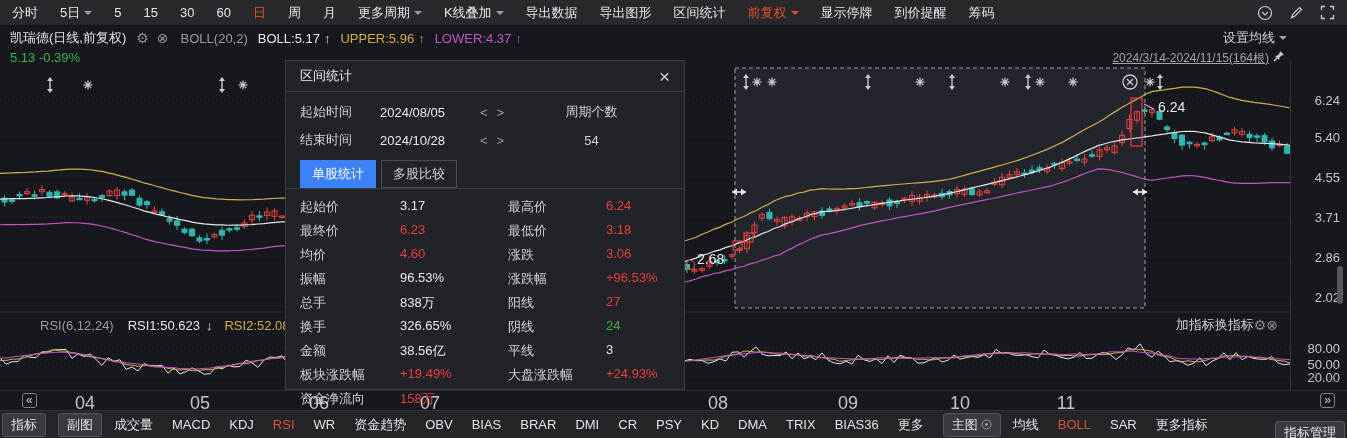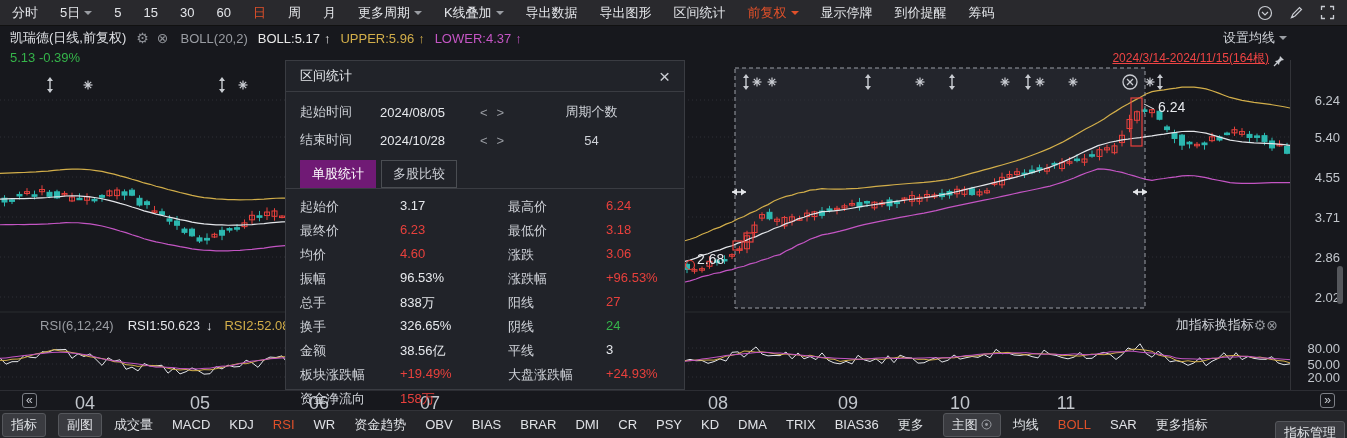--- a/index.html
+++ b/index.html
@@ -22,22 +22,22 @@
               padding:0 10px;box-sizing:border-box;}
   .sym{color:#dfe1e5;margin-right:10px;}
   .hicon{color:#8e9197;margin-right:8px;font-size:14px;cursor:pointer;}
   .ind-name{color:#9a9da3;margin:0 10px 0 4px;}
   .v-boll{color:#e8e8e8;margin-right:4px;}
   .v-upper{color:#d2ae4a;margin:0 4px 0 10px;}
   .v-lower{color:#c455c4;margin:0 4px 0 10px;}
   .arr-w{color:#e8e8e8;}.arr-y{color:#d2ae4a;}.arr-m{color:#c455c4;}
   .ma-setting{margin-left:auto;margin-right:50px;color:#cfd2d8;cursor:pointer;display:inline-flex;align-items:center;}
   .subprice{position:absolute;top:50px;left:10px;color:#35b44a;}
-  .range-label{position:absolute;top:50px;right:62px;color:#ef4444;font-size:12px;text-decoration:underline;
-               display:flex;align-items:flex-end;gap:4px;cursor:pointer;}
+  .range-label{position:absolute;top:50px;right:62px;color:#a3a3a3;font-size:12px;text-decoration:underline;
+               display:flex;align-items:flex-start;gap:4px;cursor:pointer;}
   
   #chart-svg{position:absolute;top:60px;left:0;}
   .axis-label{position:absolute;left:1292px;width:48px;text-align:right;color:#c2c6cc;font-size:13px;}
   .vdiv{position:absolute;left:1290px;top:60px;width:1px;height:330px;background:#323338;}
   .scrollbar{position:absolute;left:1337px;top:266px;width:6px;height:38px;background:#55575c;border-radius:3px;}
   
   .rsi-header{position:absolute;top:315px;left:0;width:1290px;height:20px;display:flex;align-items:center;
               padding:0 12px 0 40px;box-sizing:border-box;z-index:5;}
   .rsi-name{color:#9a9da3;margin-right:14px;}
   .rsi1{color:#e4e6ea;}.rsi2{color:#d2ae4a;margin-left:12px;}.rsi3{color:#c455c4;margin-left:12px;}
@@ -64,21 +64,21 @@
   .modal-title{color:#e6e8ec;}
   .modal-close{margin-left:auto;color:#c9ccd2;font-size:19px;cursor:pointer;line-height:1;}
   .fields{padding:6px 14px 2px;}
   .frow{display:flex;align-items:center;height:28px;}
   .flabel{width:80px;color:#cfd2d8;}
   .fvalue{width:100px;color:#e6e8ec;}
   .farrow{color:#9a9da3;cursor:pointer;margin-right:9px;font-size:13px;}
   .fright{flex:1;text-align:center;color:#cfd2d8;}
   .tabs{display:flex;padding:4px 14px 0;gap:5px;border-bottom:1px solid #3a3c42;}
   .tab{padding:4px 11px;cursor:pointer;color:#cfd2d8;border:1px solid transparent;}
-  .tab.active{background:#701a75;color:#ffffff;}
+  .tab.active{background:#3b82f6;color:#ffffff;}
   .tab.inactive{border:1px solid #4a4d52;}
   .stats{padding:9px 14px;display:grid;grid-template-columns:100px 108px 98px 1fr;row-gap:6px;}
   .st-label{color:#cfd2d8;}
   .cw{color:#e6e8ec;}.cr{color:#e8403c;}.cg{color:#35b44a;}
 </style>
 </head>
 <body>
 
 <div id="app">
 

